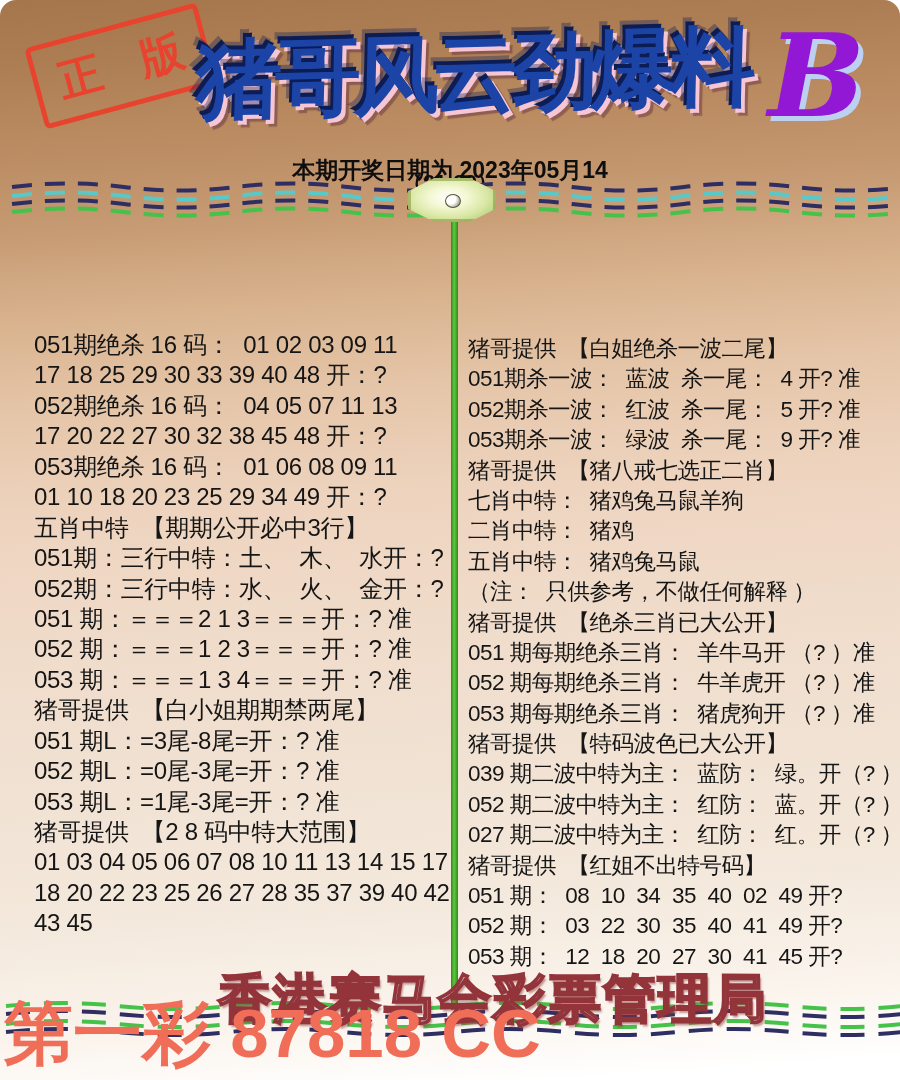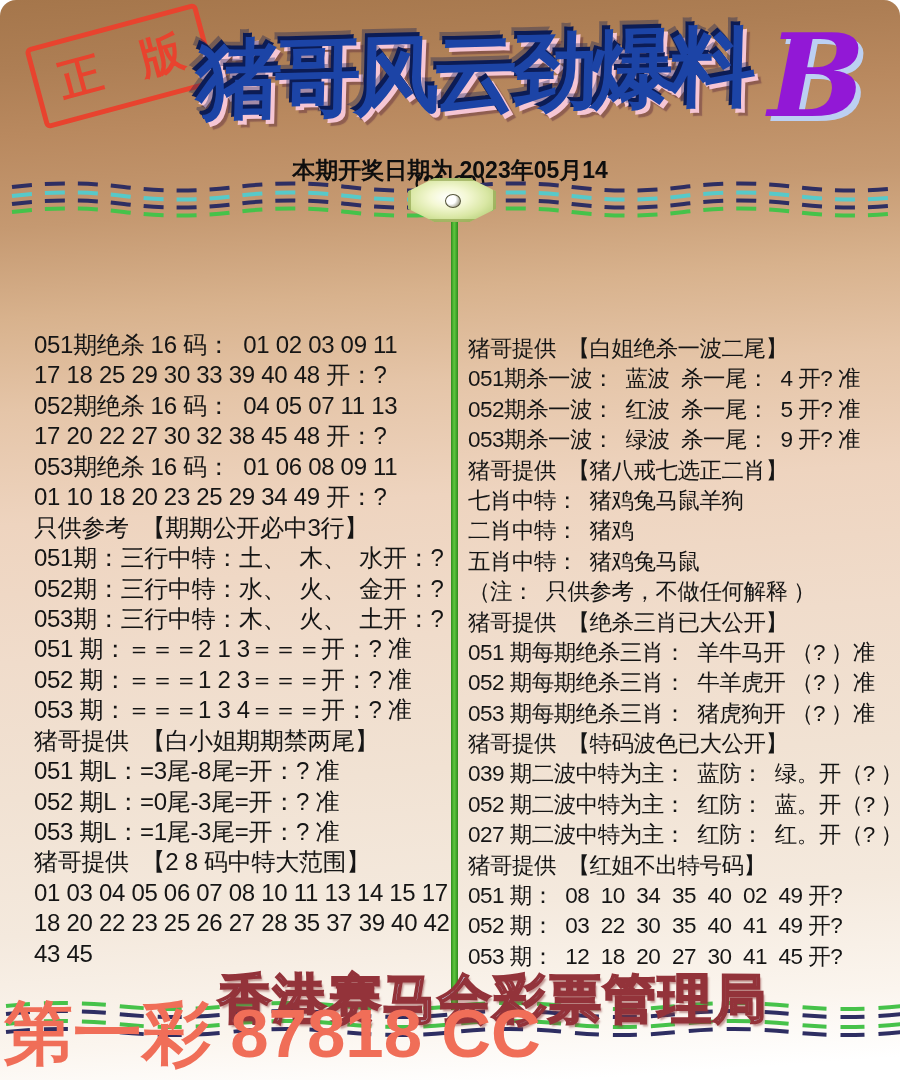--- a/index.html
+++ b/index.html
@@ -98,24 +98,23 @@
     <span class="core"></span>
   </div>
 
   <div class="col col-left">
     <div class="line">051期绝杀 16 码：  01 02 03 09 11</div>
     <div class="line">17 18 25 29 30 33 39 40 48 开：?</div>
     <div class="line">052期绝杀 16 码：  04 05 07 11 13</div>
     <div class="line">17 20 22 27 30 32 38 45 48 开：?</div>
     <div class="line">053期绝杀 16 码：  01 06 08 09 11</div>
     <div class="line">01 10 18 20 23 25 29 34 49 开：?</div>
-    <div class="line">只供参考  【期期公开必中3行】</div>
+    <div class="line">五肖中特  【期期公开必中3行】</div>
     <div class="line">051期：三行中特：土、  木、  水开：?</div>
     <div class="line">052期：三行中特：水、  火、  金开：?</div>
-    <div class="line">053期：三行中特：木、  火、  土开：?</div>
     <div class="line">051 期：＝＝＝2 1 3＝＝＝开：? 准</div>
     <div class="line">052 期：＝＝＝1 2 3＝＝＝开：? 准</div>
     <div class="line">053 期：＝＝＝1 3 4＝＝＝开：? 准</div>
     <div class="line">猪哥提供  【白小姐期期禁两尾】</div>
     <div class="line">051 期L：=3尾-8尾=开：? 准</div>
     <div class="line">052 期L：=0尾-3尾=开：? 准</div>
     <div class="line">053 期L：=1尾-3尾=开：? 准</div>
     <div class="line">猪哥提供  【2 8 码中特大范围】</div>
     <div class="line">01 03 04 05 06 07 08 10 11 13 14 15 17</div>
     <div class="line">18 20 22 23 25 26 27 28 35 37 39 40 42</div>

